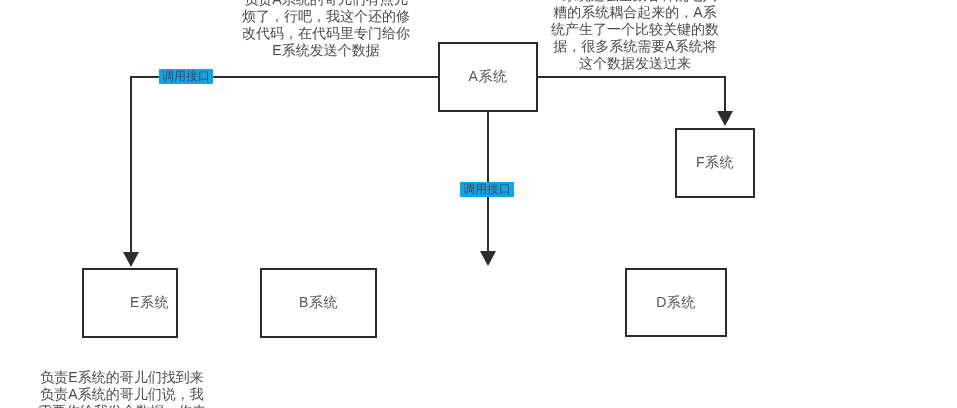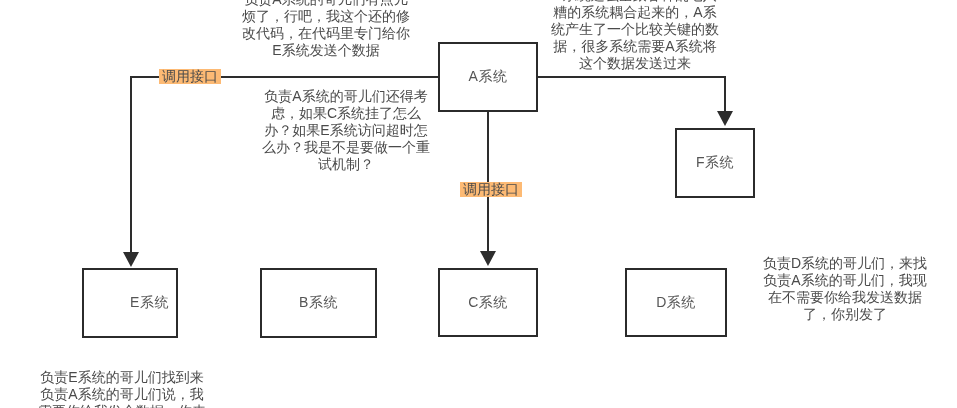--- a/index.html
+++ b/index.html
@@ -34,23 +34,23 @@
   .arrow-down {
     position: absolute;
     width: 0;
     height: 0;
     border-left: 8px solid transparent;
     border-right: 8px solid transparent;
     border-top: 15px solid #2d2d2d;
   }
   .edge-label {
     position: absolute;
-    background: #fdba74;
+    background: #0ea5e9;
     color: #4a4a4a;
-    font-size: 14px;
+    font-size: 12px;
     line-height: 15px;
     padding: 0 3px;
     white-space: nowrap;
   }
   .annotation {
     position: absolute;
     color: #4a4a4a;
     font-size: 14px;
     line-height: 17px;
     text-align: center;
@@ -84,47 +84,35 @@
   </div>
 
   <div class="node" style="left:82px; top:268px; width:96px; height:70px;padding-left:39px;">
     <span class="node-label">E系统</span>
   </div>
 
   <div class="node" style="left:260px; top:268px; width:117px; height:70px;">
     <span class="node-label">B系统</span>
   </div>
 
-  <div class="node" style="left:438px; top:268px; width:100px; height:69px;">
-    <span class="node-label">C系统</span>
-  </div>
 
   <div class="node" style="left:625px; top:268px; width:102px; height:69px;justify-content:center;">
     <span class="node-label">D系统</span>
   </div>
 
   <div class="annotation" style="left:226px; top:-9px; width:200px;">负责A系统的哥儿们有点儿
 烦了，行吧，我这个还的修
 改代码，在代码里专门给你
 E系统发送个数据</div>
 
   <div class="annotation" style="left:535px; top:-13px; width:200px;">A系统这么全跟各种乱七八
 糟的系统耦合起来的，A系
 统产生了一个比较关键的数
 据，很多系统需要A系统将
 这个数据发送过来</div>
 
-  <div class="annotation" style="left:246px; top:88px; width:200px;">负责A系统的哥儿们还得考
-虑，如果C系统挂了怎么
-办？如果E系统访问超时怎
-么办？我是不是要做一个重
-试机制？</div>
 
   <div class="annotation" style="left:22px; top:369px; width:200px;">负责E系统的哥儿们找到来
 负责A系统的哥儿们说，我
 需要你给我发个数据，你来</div>
 
-  <div class="annotation" style="left:745px; top:255px; width:200px;">负责D系统的哥儿们，来找
-负责A系统的哥儿们，我现
-在不需要你给我发送数据
-了，你别发了</div>
 
 </div>
 
 </body></html>

